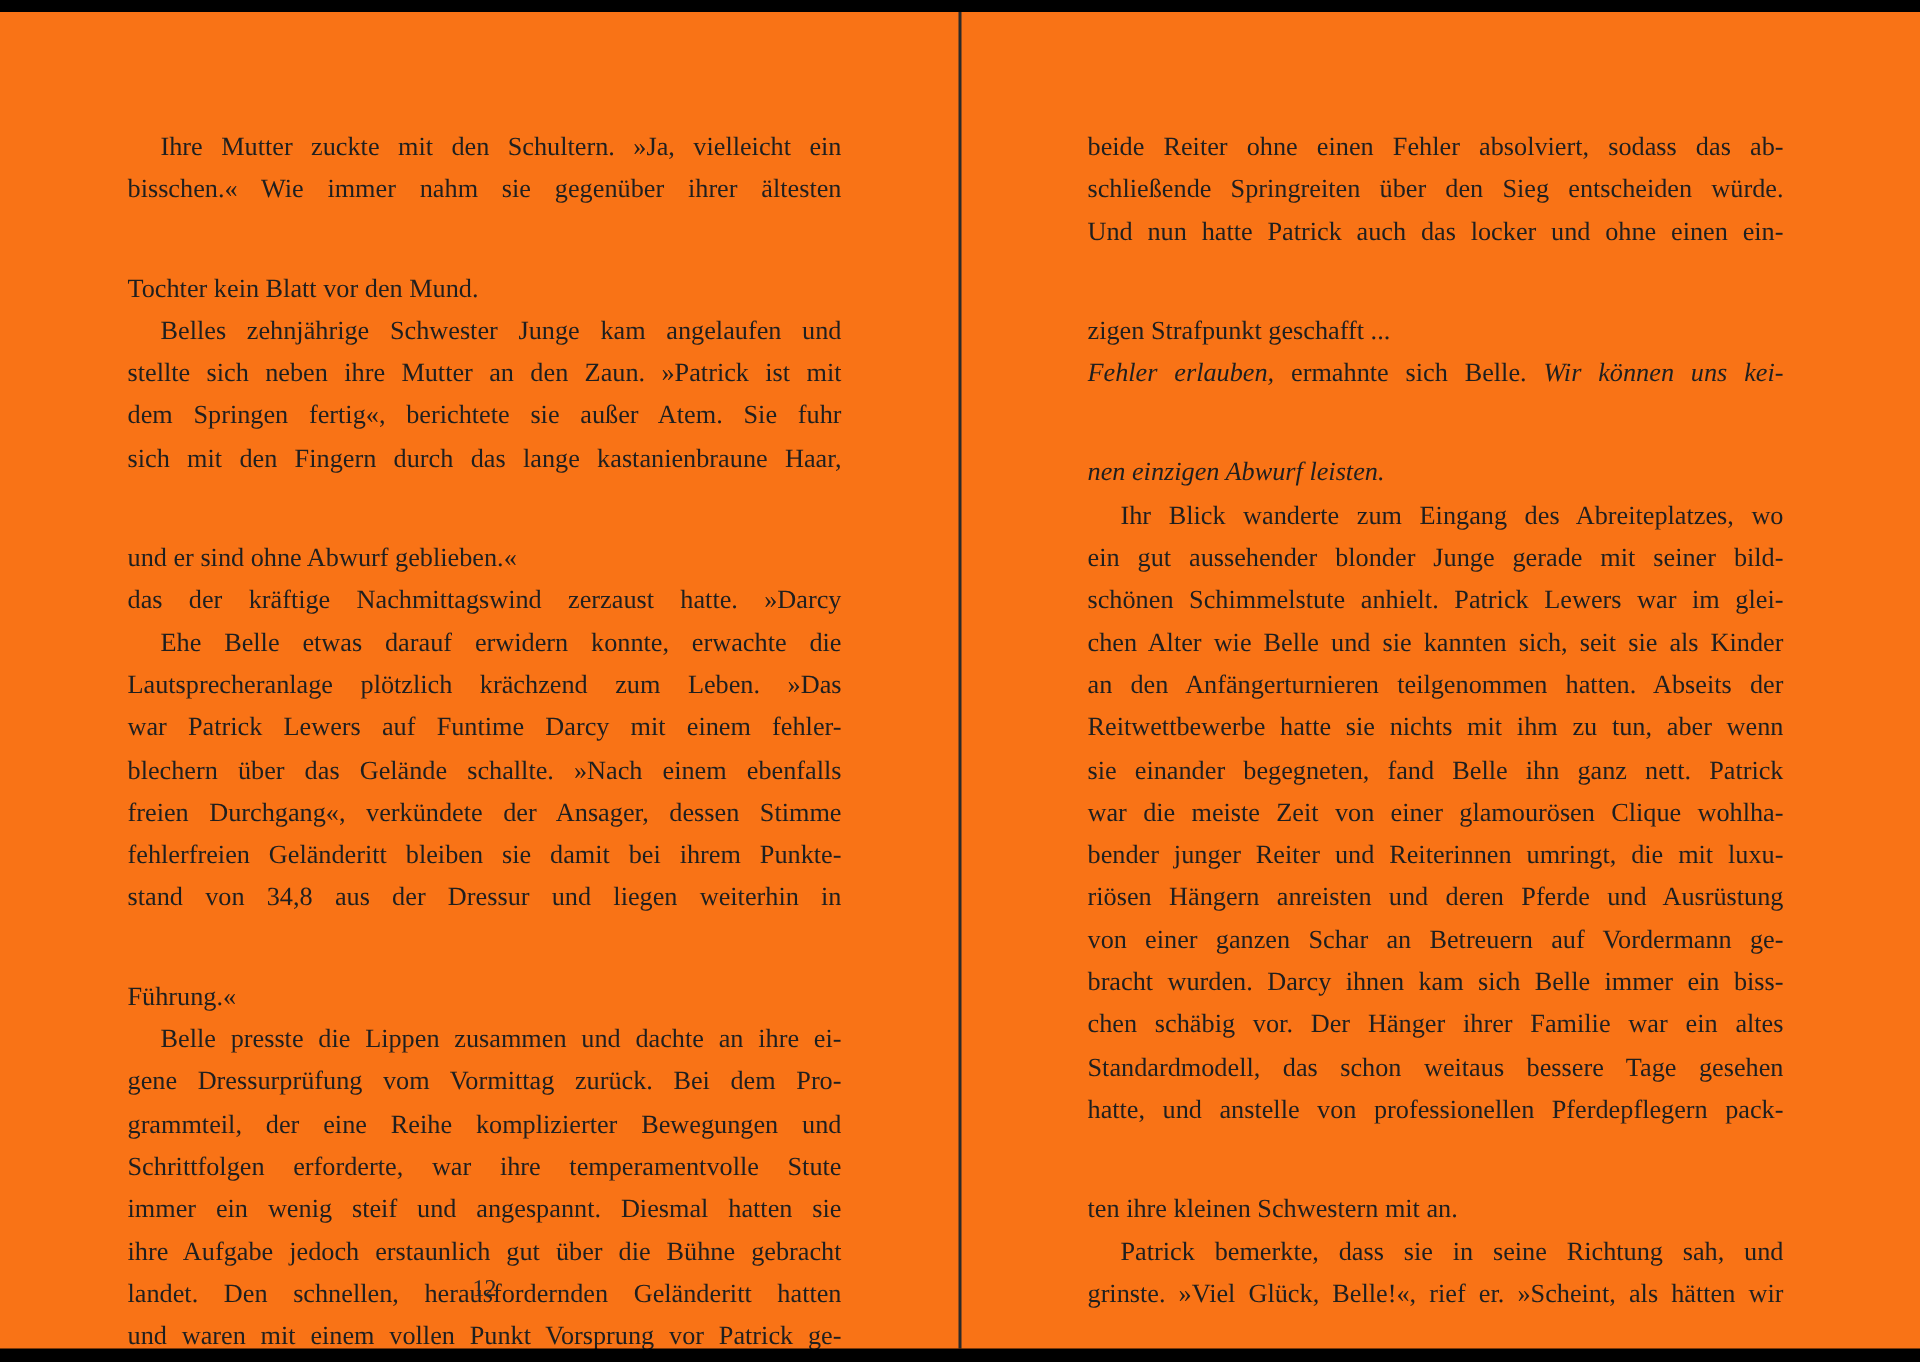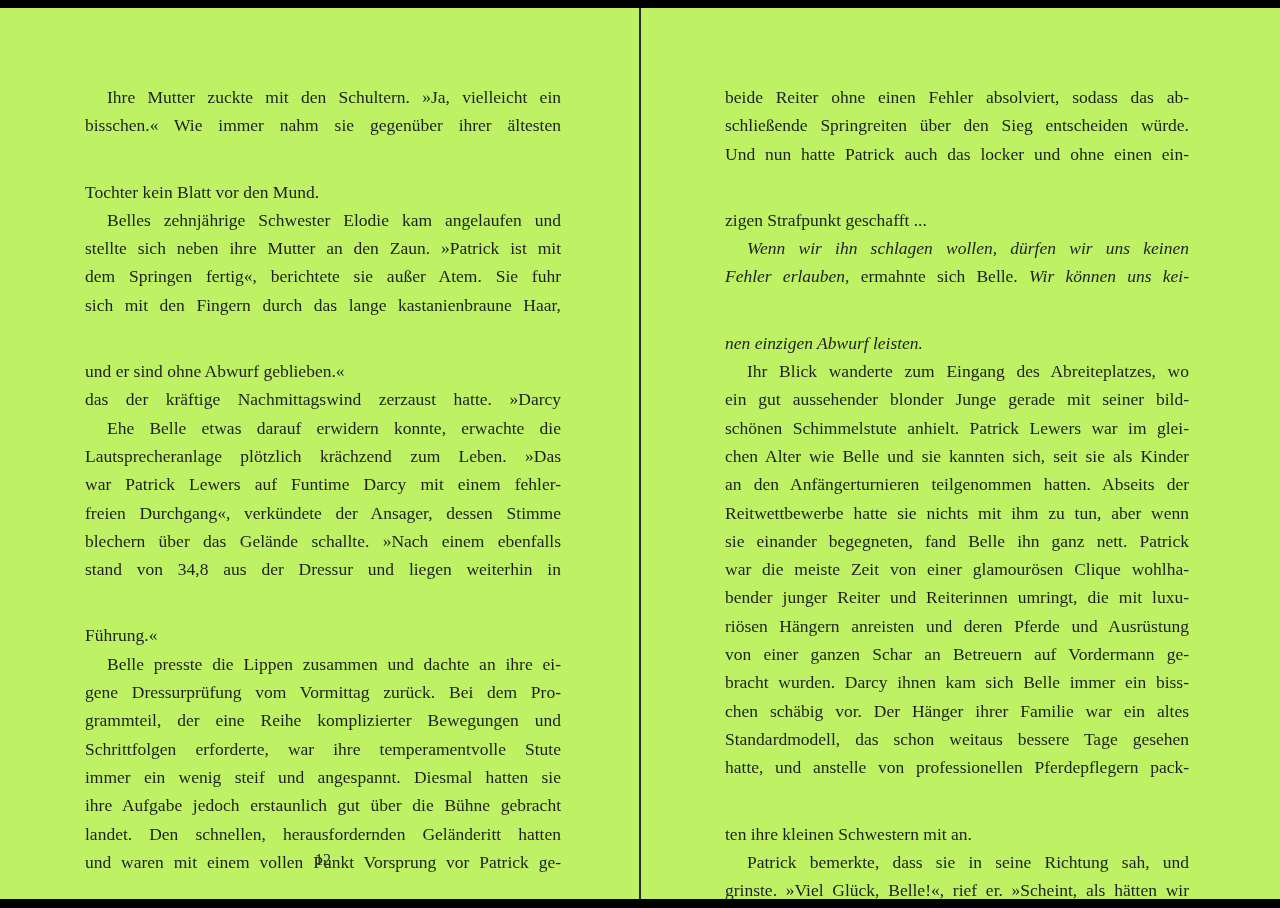--- a/index.html
+++ b/index.html
@@ -4,21 +4,21 @@
 <style>
   html, body {
     margin: 0;
     padding: 0;
     background: #ffffff;
   }
   .spread {
     position: relative;
     width: 1280px;
     height: 908px;
-    background: #bef264;
+    background: #f97316;
     overflow: hidden;
     font-family: "Liberation Serif", "DejaVu Serif", serif;
   }
   .bar {
     position: absolute;
     left: 0;
     width: 1280px;
     background: #000000;
   }
   .bar.top { top: 0; height: 8px; }
@@ -78,31 +78,32 @@
 <body>
 
 <div class="spread">
   <div class="bar top"></div>
 
   <div class="page left">
     <div class="text-block" id="left-text">
         <div class="line indent">Ihre Mutter zuckte mit den Schultern. »Ja, vielleicht ein</div>
         <div class="line">bisschen.« Wie immer nahm sie gegenüber ihrer ältesten</div>
         <div class="line end">Tochter kein Blatt vor den Mund.</div>
-        <div class="line indent">Belles zehnjährige Schwester Elodie kam angelaufen und</div>
+        <div class="line indent">Belles zehnjährige Schwester Junge kam angelaufen und</div>
         <div class="line">stellte sich neben ihre Mutter an den Zaun. »Patrick ist mit</div>
         <div class="line">dem Springen fertig«, berichtete sie außer Atem. Sie fuhr</div>
         <div class="line">sich mit den Fingern durch das lange kastanienbraune Haar,</div>
         <div class="line end">und er sind ohne Abwurf geblieben.«</div>
         <div class="line">das der kräftige Nachmittagswind zerzaust hatte. »Darcy</div>
         <div class="line indent">Ehe Belle etwas darauf erwidern konnte, erwachte die</div>
         <div class="line">Lautsprecheranlage plötzlich krächzend zum Leben. »Das</div>
         <div class="line">war Patrick Lewers auf Funtime Darcy mit einem fehler-</div>
+        <div class="line">blechern über das Gelände schallte. »Nach einem ebenfalls</div>
         <div class="line">freien Durchgang«, verkündete der Ansager, dessen Stimme</div>
-        <div class="line">blechern über das Gelände schallte. »Nach einem ebenfalls</div>
+        <div class="line">fehlerfreien Geländeritt bleiben sie damit bei ihrem Punkte-</div>
         <div class="line">stand von 34,8 aus der Dressur und liegen weiterhin in</div>
         <div class="line end">Führung.«</div>
         <div class="line indent">Belle presste die Lippen zusammen und dachte an ihre ei-</div>
         <div class="line">gene Dressurprüfung vom Vormittag zurück. Bei dem Pro-</div>
         <div class="line">grammteil, der eine Reihe komplizierter Bewegungen und</div>
         <div class="line">Schrittfolgen erforderte, war ihre temperamentvolle Stute</div>
         <div class="line">immer ein wenig steif und angespannt. Diesmal hatten sie</div>
         <div class="line">ihre Aufgabe jedoch erstaunlich gut über die Bühne gebracht</div>
         <div class="line">landet. Den schnellen, herausfordernden Geländeritt hatten</div>
         <div class="line">und waren mit einem vollen Punkt Vorsprung vor Patrick ge-</div>
@@ -111,21 +112,20 @@
   </div>
 
   <div class="divider"></div>
 
   <div class="page right">
     <div class="text-block" id="right-text">
         <div class="line">beide Reiter ohne einen Fehler absolviert, sodass das ab-</div>
         <div class="line">schließende Springreiten über den Sieg entscheiden würde.</div>
         <div class="line">Und nun hatte Patrick auch das locker und ohne einen ein-</div>
         <div class="line end">zigen Strafpunkt geschafft ...</div>
-        <div class="line indent"><span class="it">Wenn wir ihn schlagen wollen, dürfen wir uns keinen</span></div>
         <div class="line"><span class="it">Fehler erlauben,</span><span> ermahnte sich Belle. </span><span class="it">Wir können uns kei-</span></div>
         <div class="line end"><span class="it">nen einzigen Abwurf leisten.</span></div>
         <div class="line indent">Ihr Blick wanderte zum Eingang des Abreiteplatzes, wo</div>
         <div class="line">ein gut aussehender blonder Junge gerade mit seiner bild-</div>
         <div class="line">schönen Schimmelstute anhielt. Patrick Lewers war im glei-</div>
         <div class="line">chen Alter wie Belle und sie kannten sich, seit sie als Kinder</div>
         <div class="line">an den Anfängerturnieren teilgenommen hatten. Abseits der</div>
         <div class="line">Reitwettbewerbe hatte sie nichts mit ihm zu tun, aber wenn</div>
         <div class="line">sie einander begegneten, fand Belle ihn ganz nett. Patrick</div>
         <div class="line">war die meiste Zeit von einer glamourösen Clique wohlha-</div>

